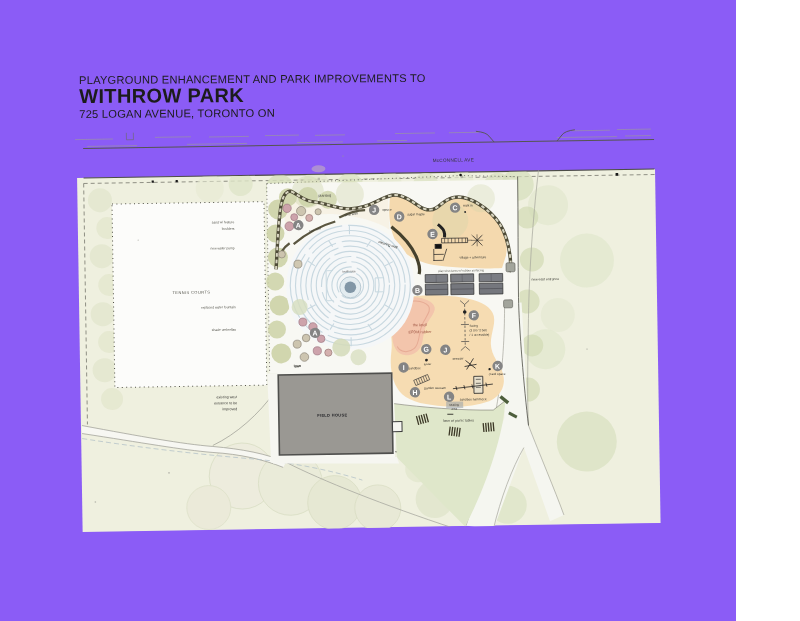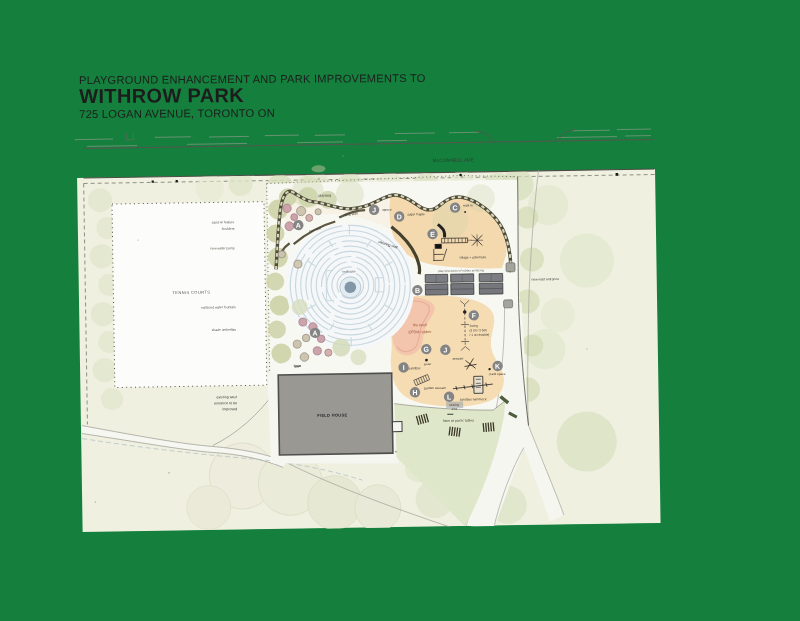--- a/index.html
+++ b/index.html
@@ -1,16 +1,16 @@
 <!DOCTYPE html>
 <html><head>
 <meta charset="utf-8">
 <style>
   html,body{margin:0;padding:0;background:#ffffff;}
-  #page{position:relative;width:800px;height:621px;background:#15803d;overflow:hidden;
+  #page{position:relative;width:736px;height:621px;background:#8b5cf6;overflow:hidden;
         font-family:"Liberation Sans", sans-serif;}
   #hdr{position:absolute;left:79px;top:72px;transform:rotate(-0.35deg);transform-origin:0 0;color:#1c1c1c;}
   #hdr .l1{font-size:11.1px;letter-spacing:0.25px;line-height:11px;position:relative;top:3px;}
   #hdr .l2{font-size:20px;font-weight:bold;letter-spacing:0.35px;line-height:20px;margin-top:3px;}
   #hdr .l3{font-size:11.2px;letter-spacing:0.2px;line-height:12px;margin-top:2px;}
   svg text{font-family:"Liberation Sans",sans-serif;}
 </style>
 </head>
 <body>
 <div id="page">

